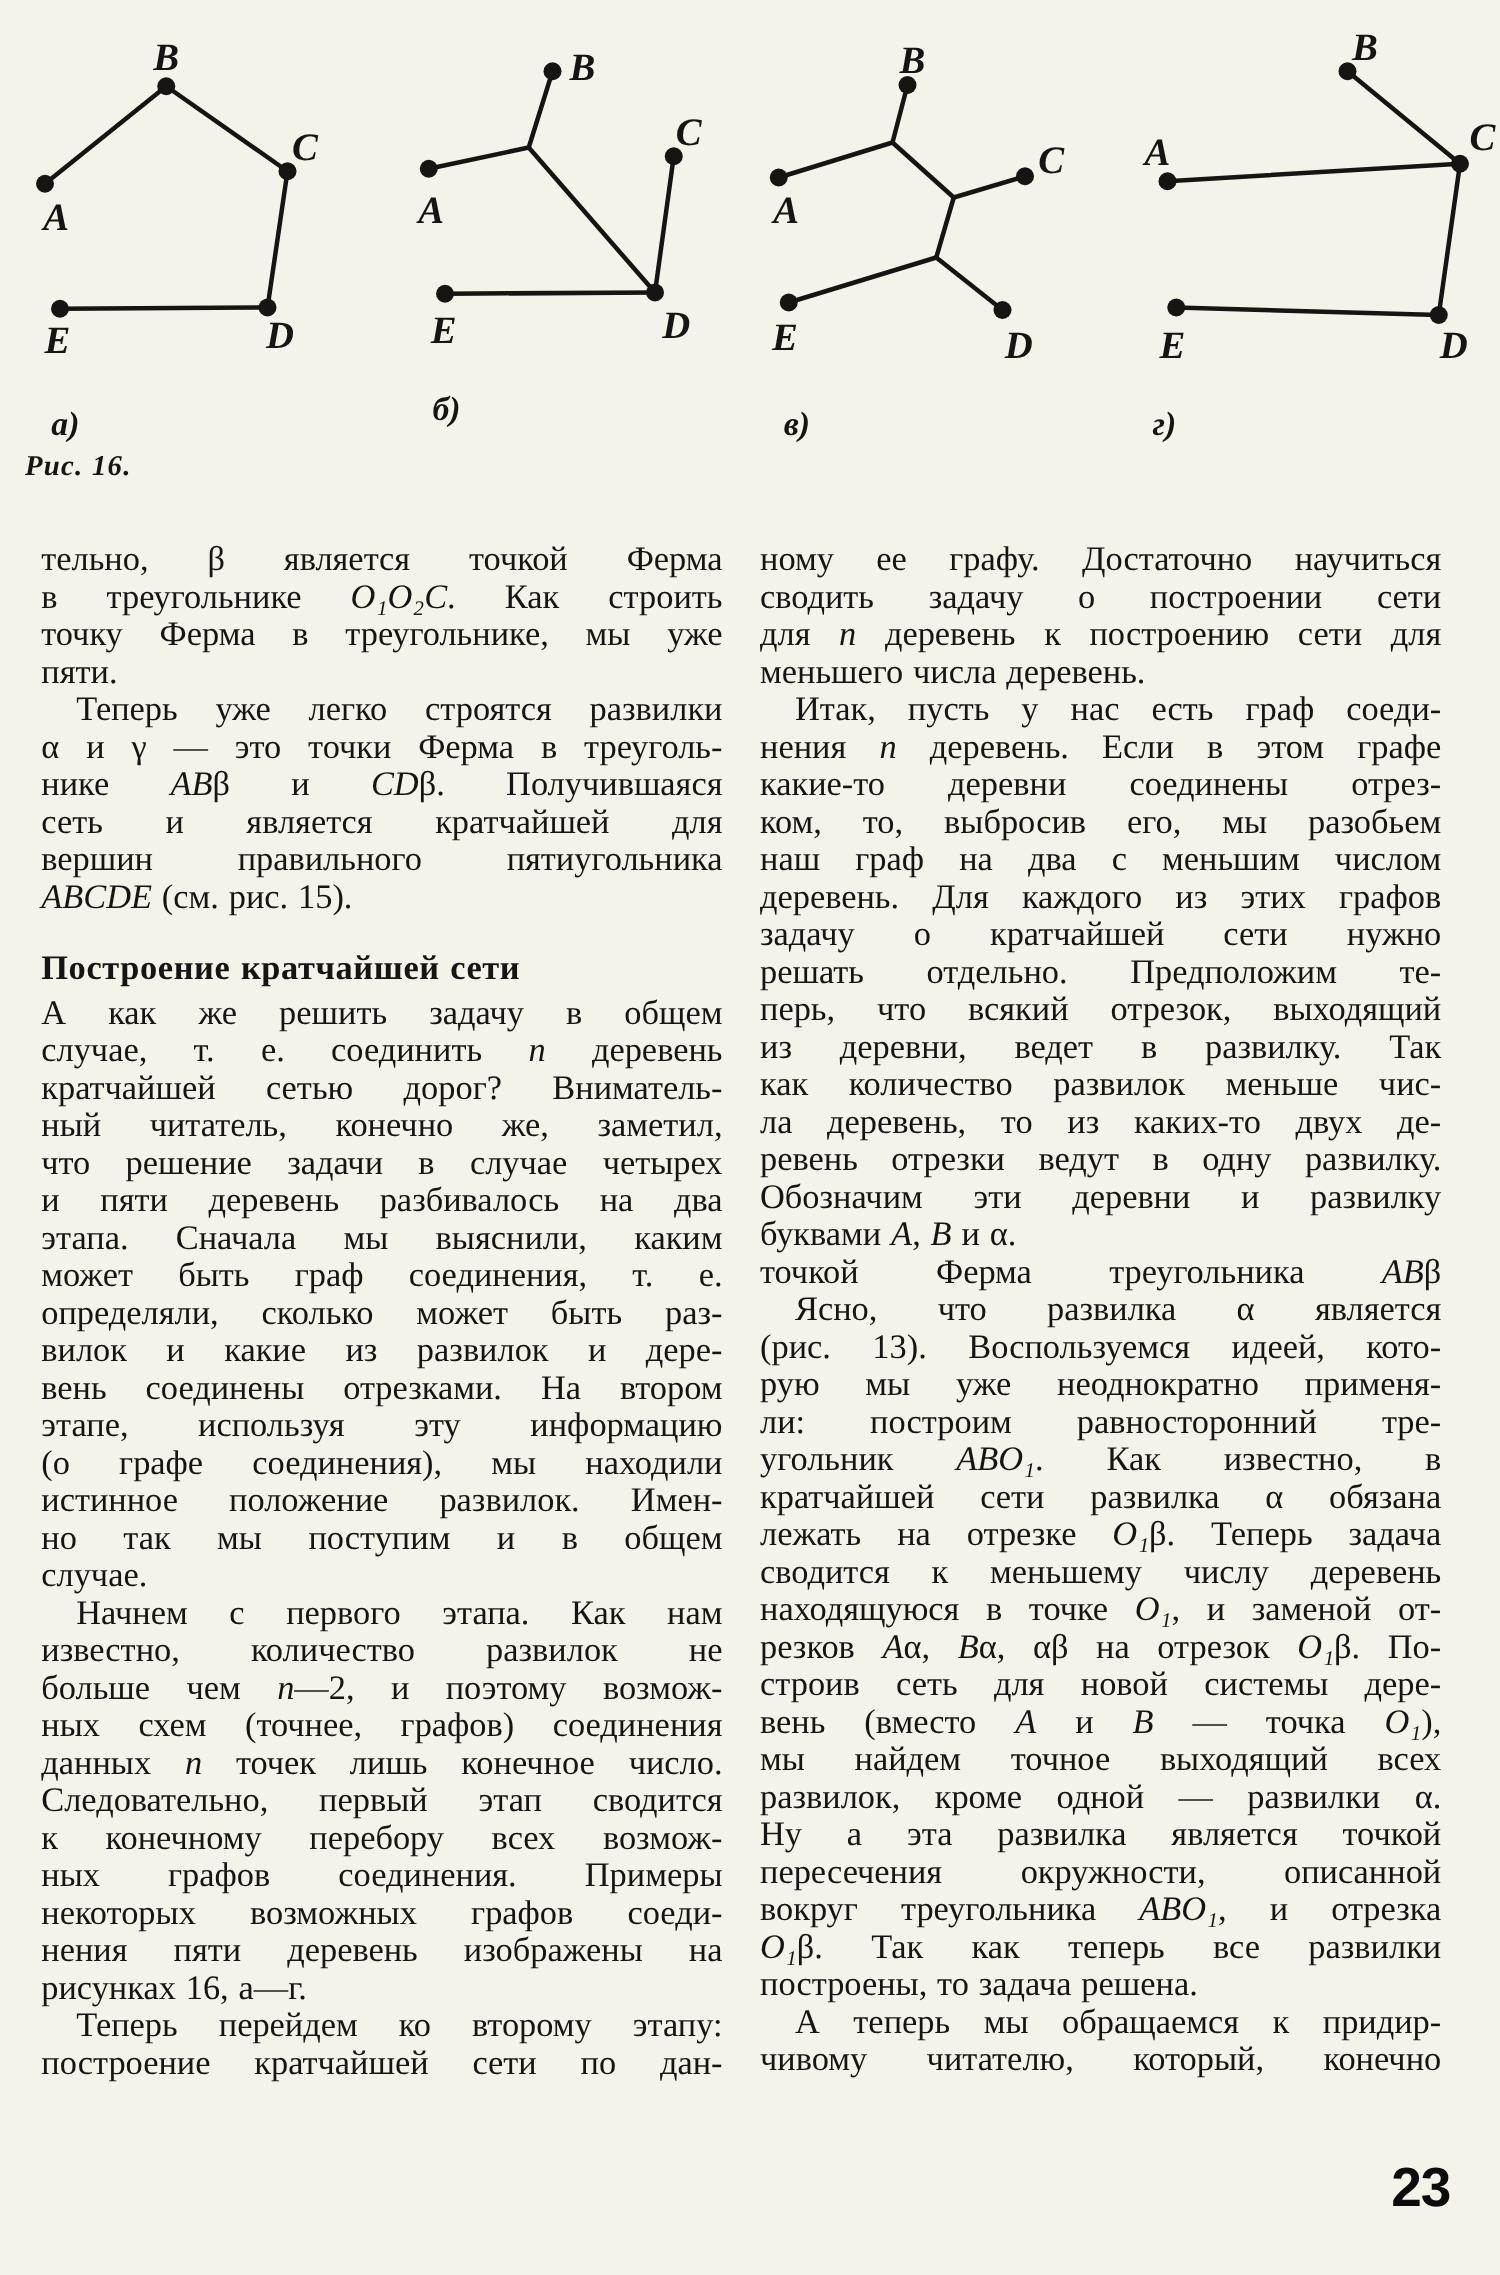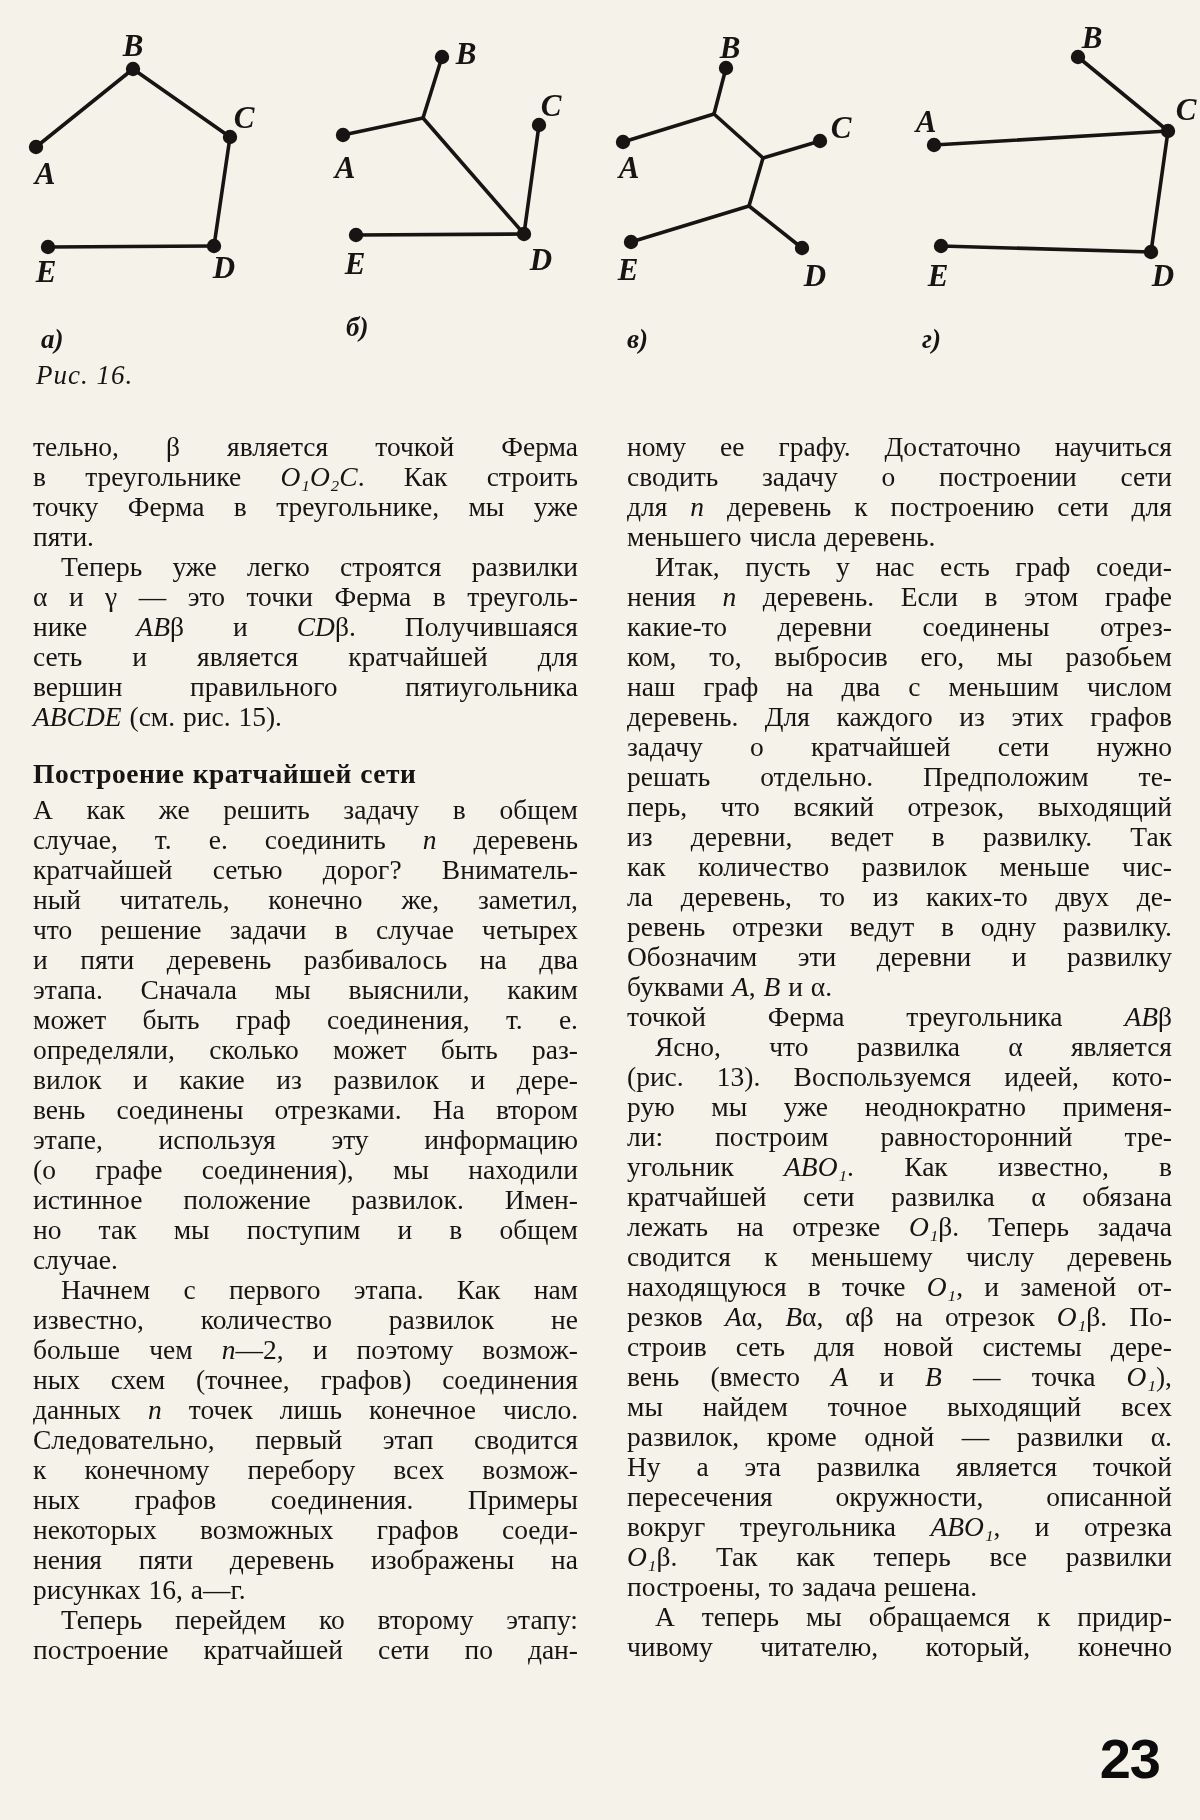--- a/index.html
+++ b/index.html
@@ -6,48 +6,48 @@
   .page{
     position:relative;
     width:1200px;height:1820px;
     background:var(--paper,#f5f2ea);
     overflow:hidden;
     font-family:"Liberation Serif", serif;
     color:var(--ink,#171513);
   }
   .figure-svg{position:absolute;left:0;top:0;}
   .figure-caption{
-    position:absolute;left:36px;top:360px;
-    font-style:italic;font-weight:normal;font-size:27px;
+    position:absolute;left:20px;top:360px;
+    font-style:italic;font-weight:bold;font-size:23px;
     letter-spacing:1px;
   }
   .cols{
     position:absolute;left:33px;top:432px;
-    display:flex;gap:49px;justify-content:space-between;
+    display:flex;gap:30px;justify-content:space-between;
   }
   .col{width:545px;font-size:27.5px;line-height:30px;}
   .line{
     height:30px;
     text-align:justify;
     text-align-last:justify;
     word-spacing:1px;
     white-space:nowrap;
   }
   .line.l{text-align-last:left;}
   .line.i{text-indent:28px;}
   .line.h{
     font-weight:bold;
     text-align-last:left;
     margin-top:27px;margin-bottom:6px;
     letter-spacing:.5px;
   }
   .pagenum{
     position:absolute;right:40px;top:1726px;
     font-family:"Liberation Sans", sans-serif;
-    font-weight:bold;font-size:56px;color:#0c0c0c;
+    font-weight:bold;font-size:44px;color:#0c0c0c;
     letter-spacing:-1px;
   }
 </style>
 </head>
 <body>
 
 <div class="page" style="--paper: #f5f2ea; --ink: #171513;">
   <svg class="figure-svg" id="figure-svg" width="1200" height="358" viewBox="0 0 1200 358">
       <g>
         <line x1="36" y1="147" x2="133" y2="69" stroke="#171513" stroke-width="3.6" stroke-linecap="round"></line>

